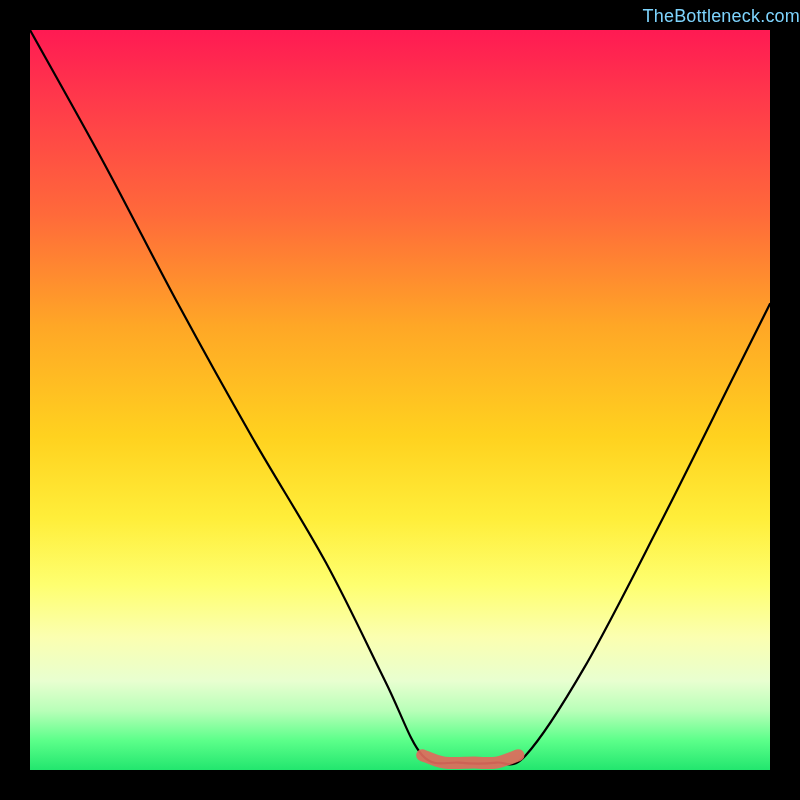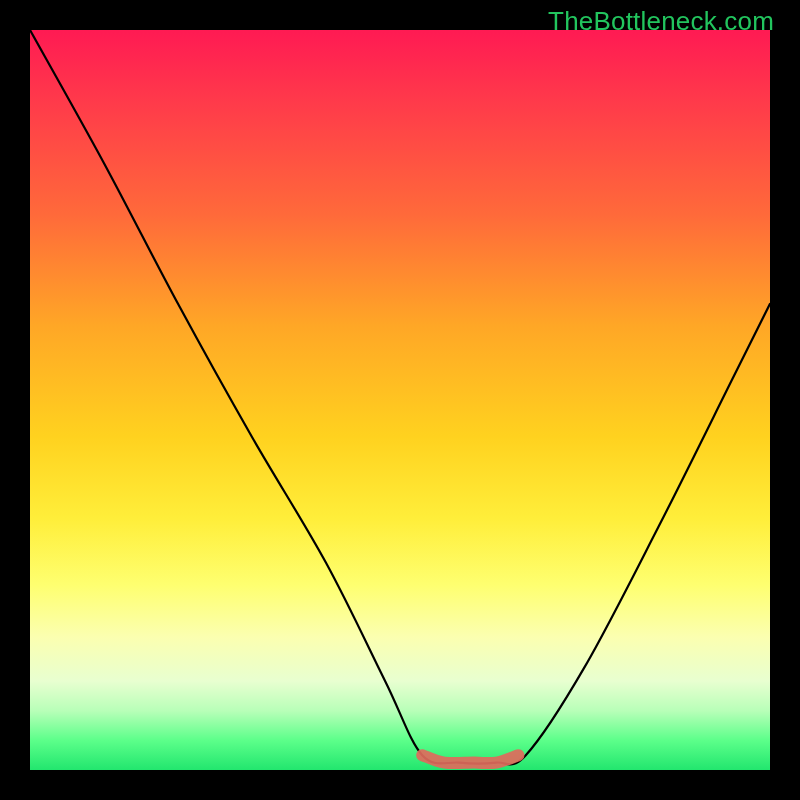--- a/index.html
+++ b/index.html
@@ -42,23 +42,23 @@
         #fbffb0 82%,
         #e8ffd0 88%,
         #b8ffb8 92%,
         #5cff8a 96%,
         #22e66e 100%
       );
   }
   .watermark {
     position: absolute;
     top: 6px;
-    right: 26px;
-    color: #22c55e;
-    font-size: 26px;
+    right: 0;
+    color: #7dd3fc;
+    font-size: 18px;
     font-weight: 500;
     letter-spacing: 0.2px;
     user-select: none;
   }
   svg.curve {
     position: absolute;
     inset: 0;
     width: 100%;
     height: 100%;
   }

